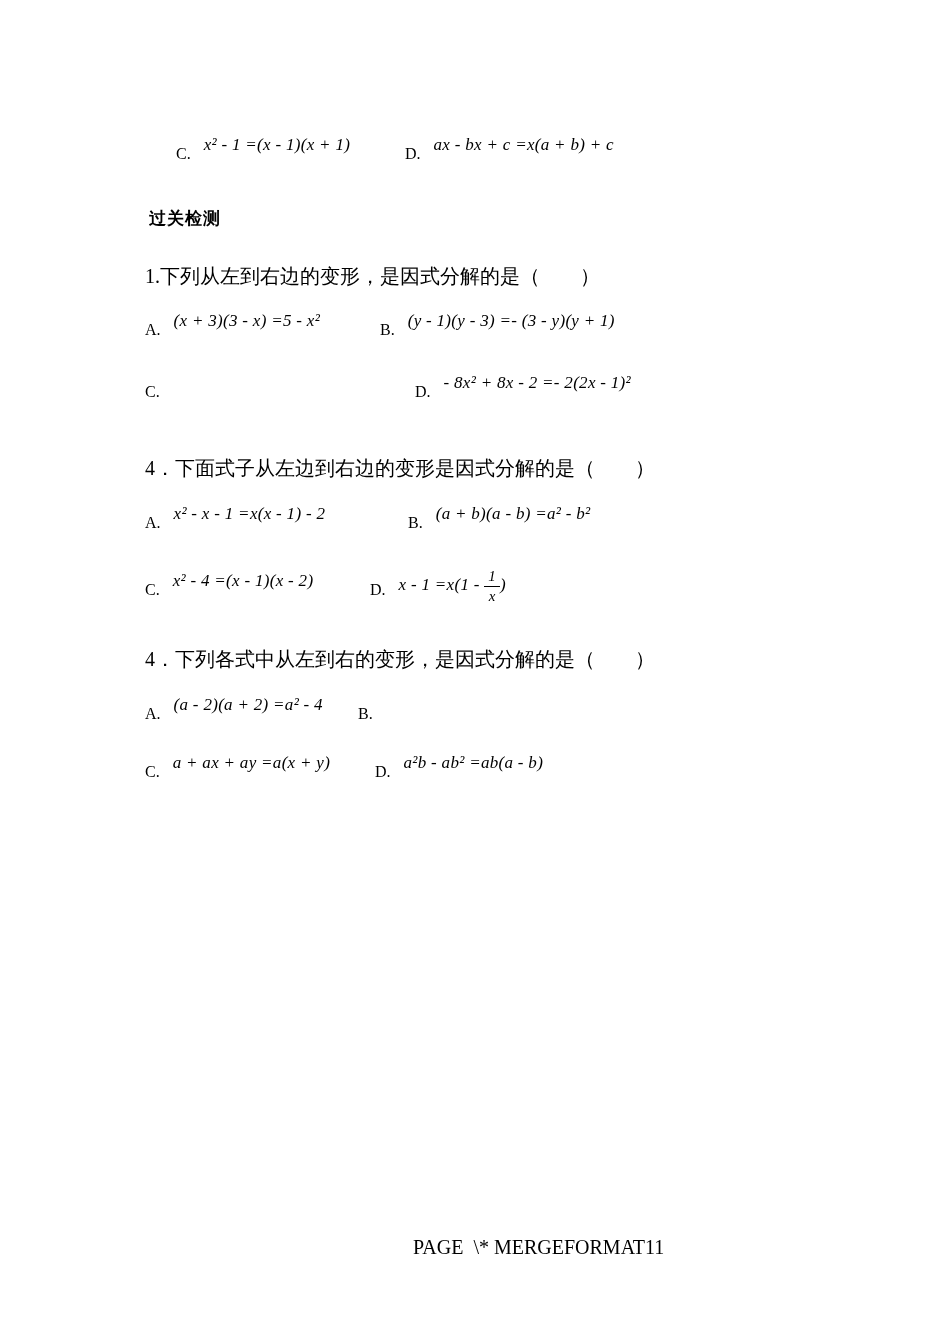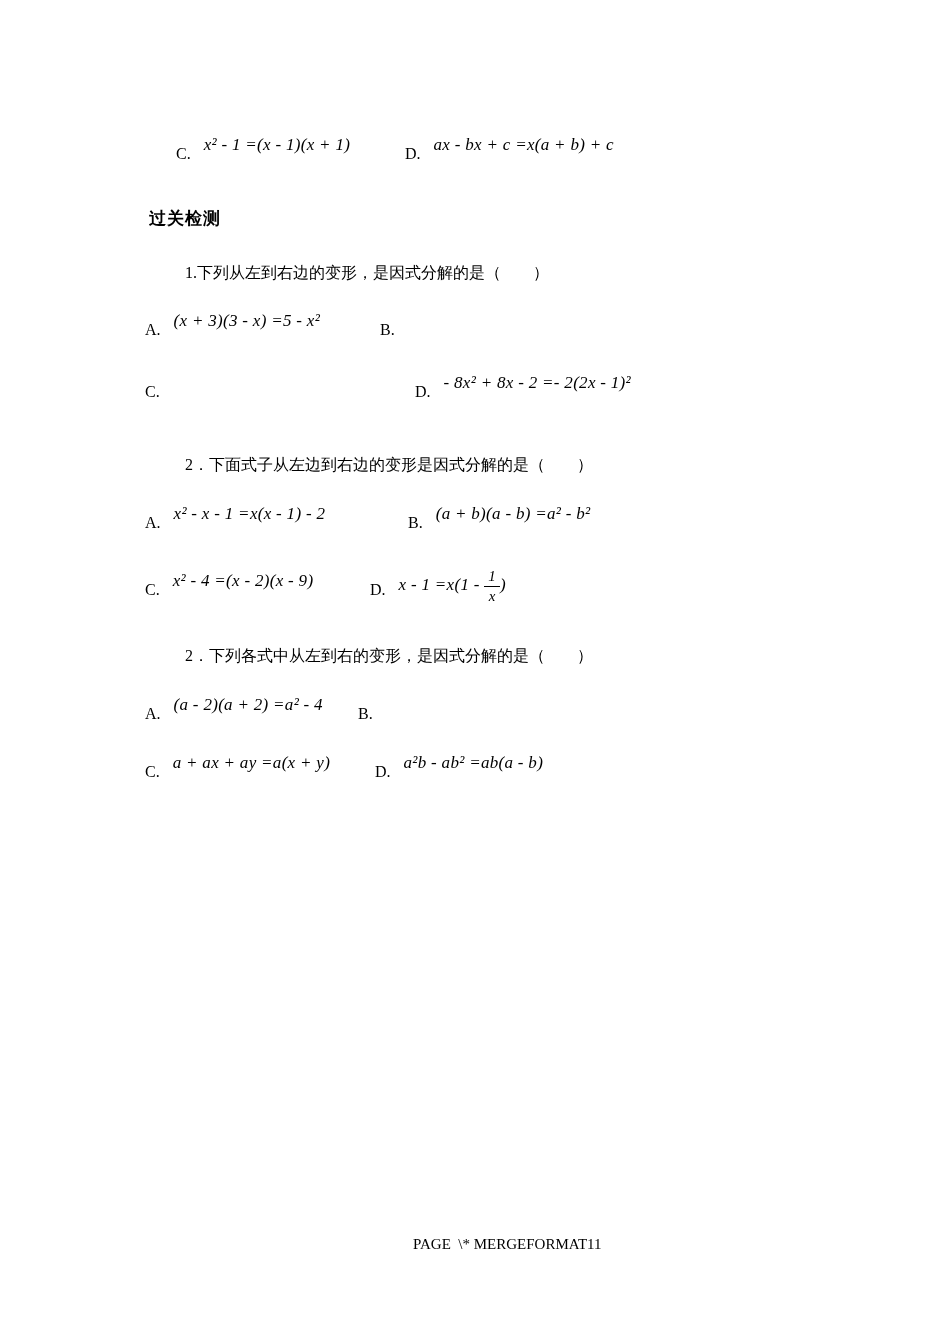--- a/index.html
+++ b/index.html
@@ -14,28 +14,28 @@
   }
   .formula {
     font-size:17px; font-style:italic; white-space:pre; letter-spacing:0.3px;
     line-height:1.5;
     text-align:center;
   }
   .heading {
     position:absolute; margin:4px; font-size:17px; font-weight:bold;
     font-family:"Liberation Sans", sans-serif; letter-spacing:1px;
   }
-  .stem { position:absolute; font-size:16px; white-space:pre;margin-left:40px; }
+  .stem { position:absolute; font-size:20px; white-space:pre; }
   .frac {
     display:inline-flex; flex-direction:column; align-items:center;
     vertical-align:middle; line-height:1.1; font-size:15px;
   }
   .frac .num { border-bottom:1px solid #000; padding:0 4px 1px; }
   .frac .den { padding-top:1px; }
-  .footer { position:absolute; font-size:15px; white-space:pre; }
+  .footer { position:absolute; font-size:20px; white-space:pre; }
 </style>
 </head>
 <body>
 
 <div class="page">
 
   <div class="opt" style="top:132px; left:176px;">
     <span class="opt-label">C.</span>
     <span class="formula">x² - 1 =(x - 1)(x + 1)</span>
   </div>
@@ -46,48 +46,49 @@
 
   <h2 class="heading" style="top:203px; left:145px;">过关检测</h2>
 
   <div class="stem" style="top:263px; left:145px;">1.下列从左到右边的变形，是因式分解的是（　　）</div>
   <div class="opt" style="top:308px; left:145px;">
     <span class="opt-label">A.</span>
     <span class="formula">(x + 3)(3 - x) =5 - x²</span>
   </div>
   <div class="opt" style="top:308px; left:380px;">
     <span class="opt-label">B.</span>
+    <span class="formula">(y - 1)(y - 3) =- (3 - y)(y + 1)</span>
   </div>
   <div class="opt" style="top:370px; left:145px;">
     <span class="opt-label">C.</span>
   </div>
   <div class="opt" style="top:370px; left:415px;">
     <span class="opt-label">D.</span>
     <span class="formula">- 8x² + 8x - 2 =- 2(2x - 1)²</span>
   </div>
 
-  <div class="stem" style="top:455px; left:145px;">2．下面式子从左边到右边的变形是因式分解的是（　　）</div>
+  <div class="stem" style="top:455px; left:145px;">4．下面式子从左边到右边的变形是因式分解的是（　　）</div>
   <div class="opt" style="top:501px; left:145px;">
     <span class="opt-label">A.</span>
     <span class="formula">x² - x - 1 =x(x - 1) - 2</span>
   </div>
   <div class="opt" style="top:501px; left:408px;">
     <span class="opt-label">B.</span>
     <span class="formula">(a + b)(a - b) =a² - b²</span>
   </div>
   <div class="opt" style="top:568px; left:145px;">
     <span class="opt-label">C.</span>
-    <span class="formula">x² - 4 =(x - 2)(x - 9)</span>
+    <span class="formula">x² - 4 =(x - 1)(x - 2)</span>
   </div>
   <div class="opt" style="top:568px; left:370px;">
     <span class="opt-label">D.</span>
     <span class="formula"><span>x - 1 =x(1 - </span><span class="frac"><span class="num">1</span><span class="den">x</span></span><span>)</span></span>
   </div>
 
-  <div class="stem" style="top:646px; left:145px;">2．下列各式中从左到右的变形，是因式分解的是（　　）</div>
+  <div class="stem" style="top:646px; left:145px;">4．下列各式中从左到右的变形，是因式分解的是（　　）</div>
   <div class="opt" style="top:692px; left:145px;">
     <span class="opt-label">A.</span>
     <span class="formula">(a - 2)(a + 2) =a² - 4</span>
   </div>
   <div class="opt" style="top:692px; left:358px;">
     <span class="opt-label">B.</span>
   </div>
   <div class="opt" style="top:750px; left:145px;">
     <span class="opt-label">C.</span>
     <span class="formula">a + ax + ay =a(x + y)</span>

